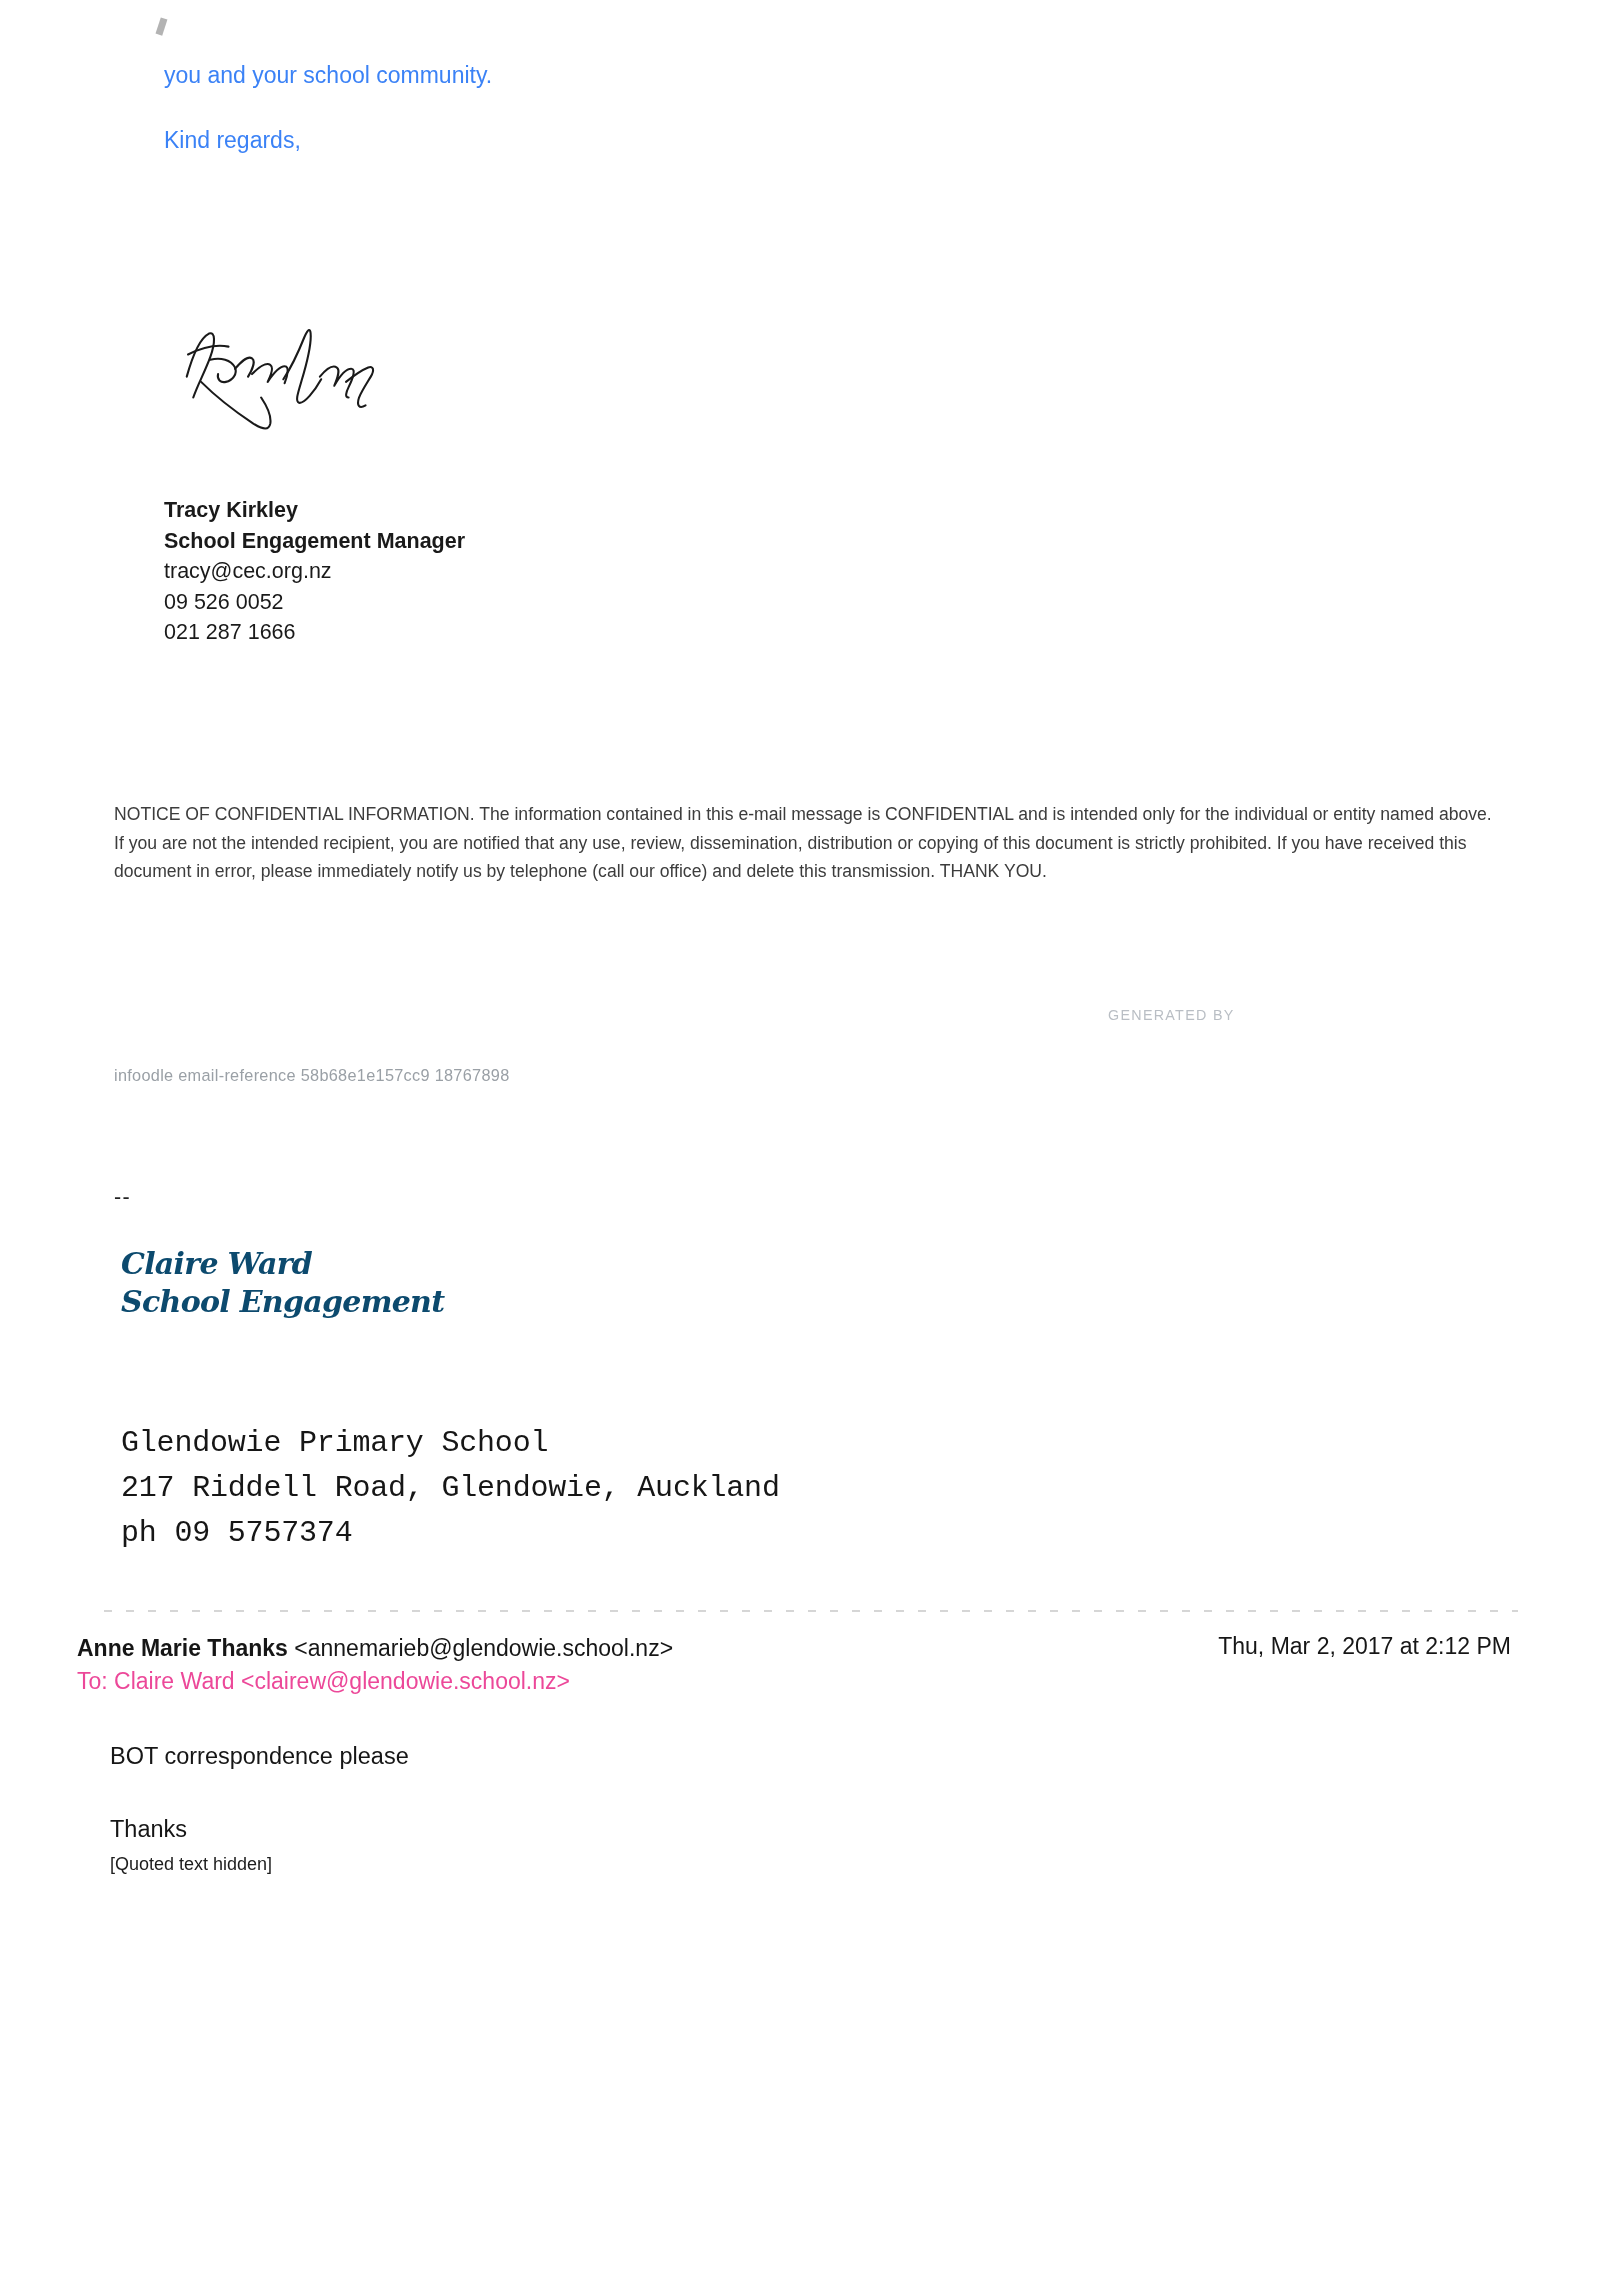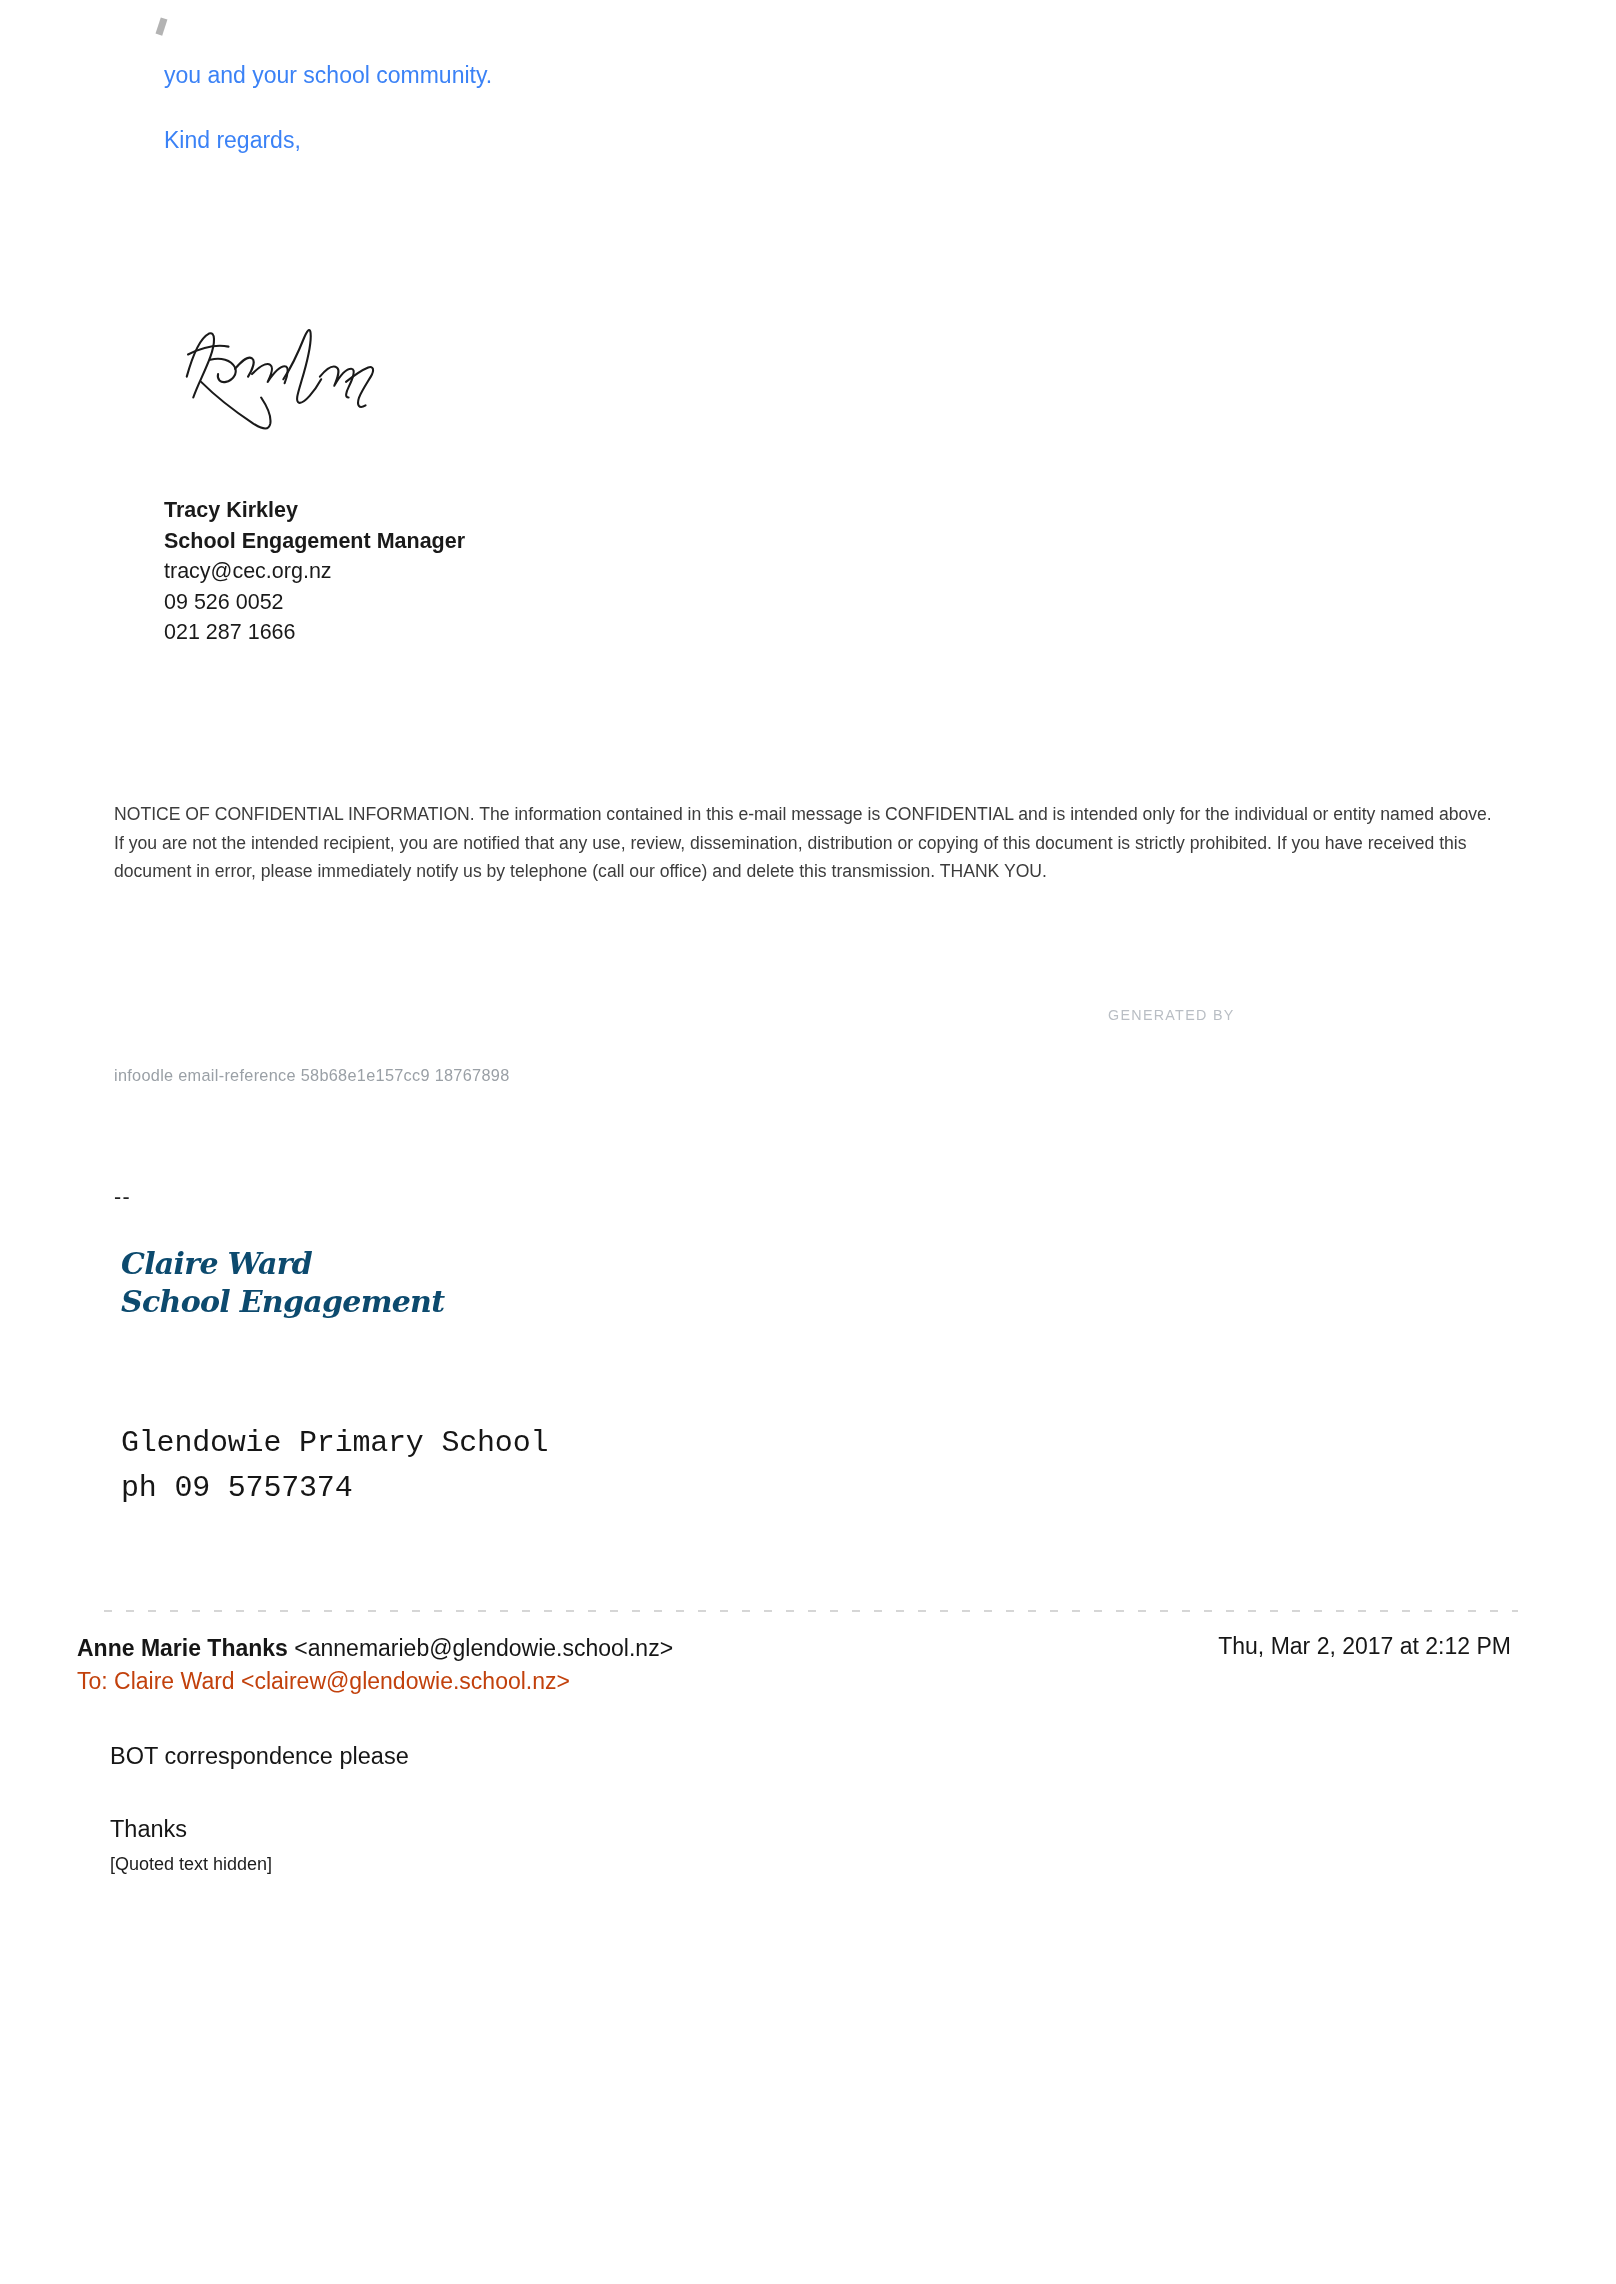--- a/index.html
+++ b/index.html
@@ -180,21 +180,21 @@
     font-size: 23px;
     line-height: 1.32;
     color: #161616;
   }
   .reply-from .sender {
     font-weight: bold;
   }
   .reply-to {
     font-size: 23px;
     line-height: 1.32;
-    color: #c2410c;
+    color: #ec4899;
     margin-top: 2.6px;
   }
   .reply-date {
     position: absolute;
     right: 0;
     top: 0;
     font-size: 23px;
     color: #161616;
     white-space: nowrap;
   }
@@ -269,20 +269,21 @@
 
     <div class="sep-dashes">--</div>
 
     <div class="secretary">
       <div class="name">Claire Ward</div>
       <div class="role">School Engagement</div>
     </div>
 
     <div class="school">
       <div class="line">Glendowie Primary School</div>
+      <div class="line">217 Riddell Road, Glendowie, Auckland</div>
       <div class="line">ph 09 5757374</div>
     </div>
 
     <div class="dot-rule"></div>
 
     <div class="reply-header">
       <div class="reply-from">
         <span class="sender">Anne Marie Thanks</span>
         <span>&lt;annemarieb@glendowie.school.nz&gt;</span>
       </div>

